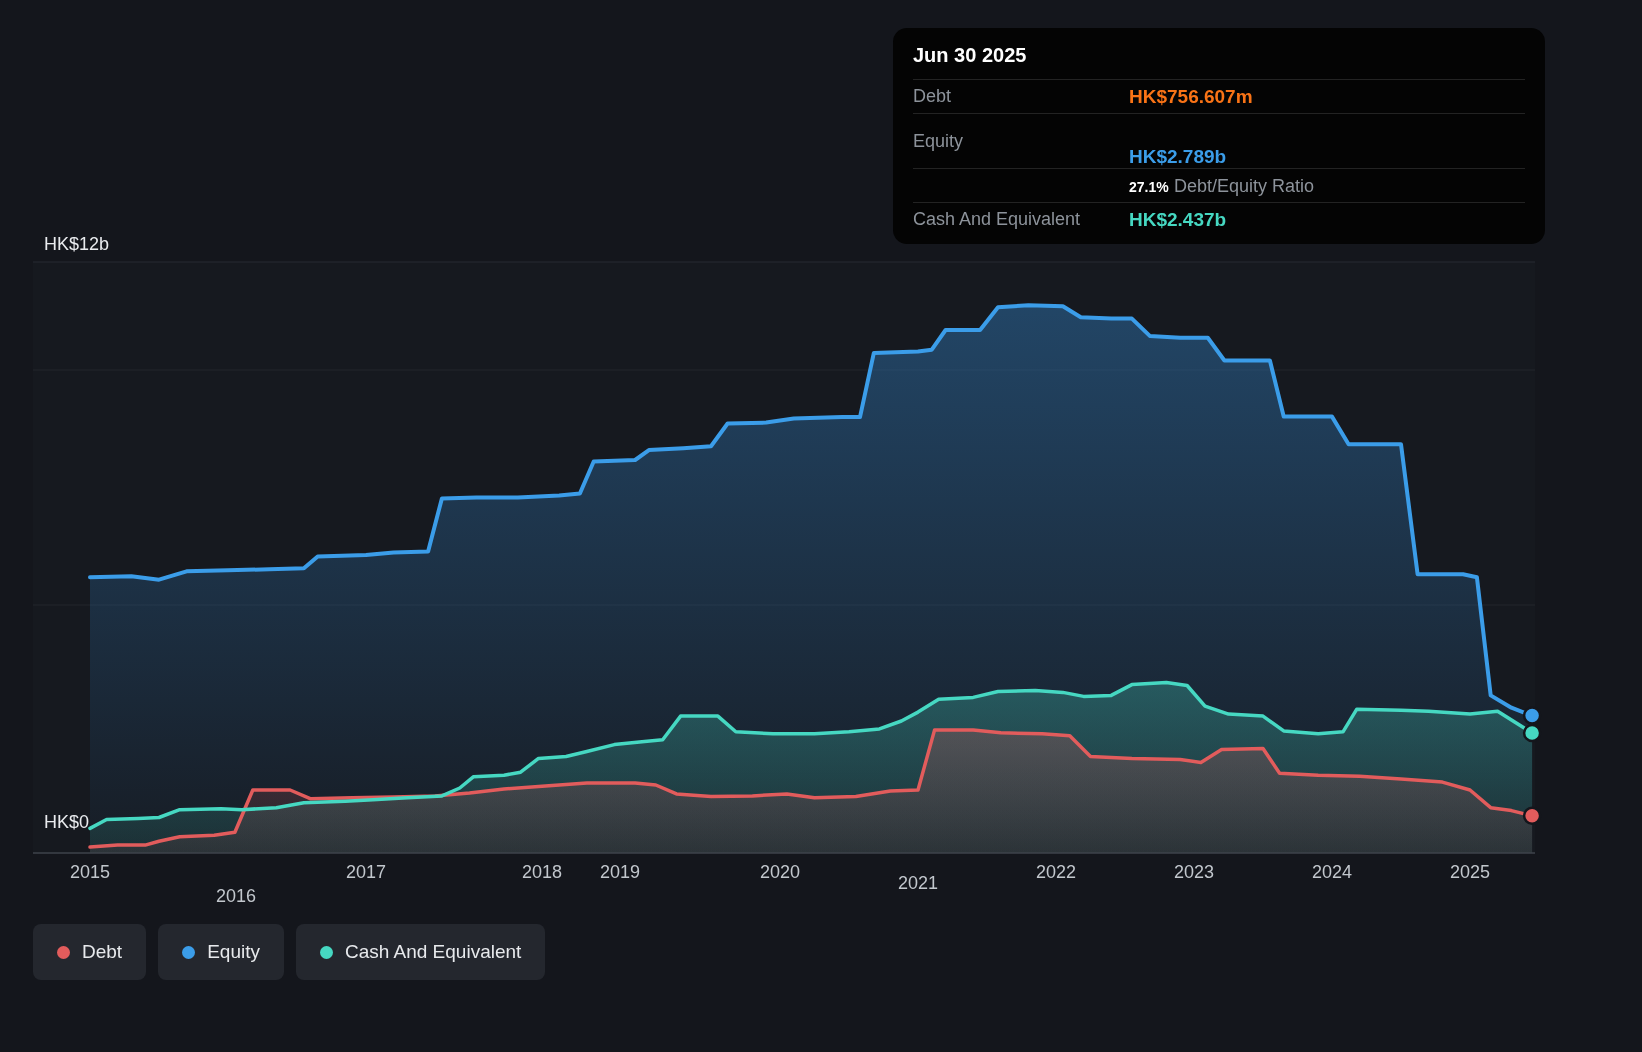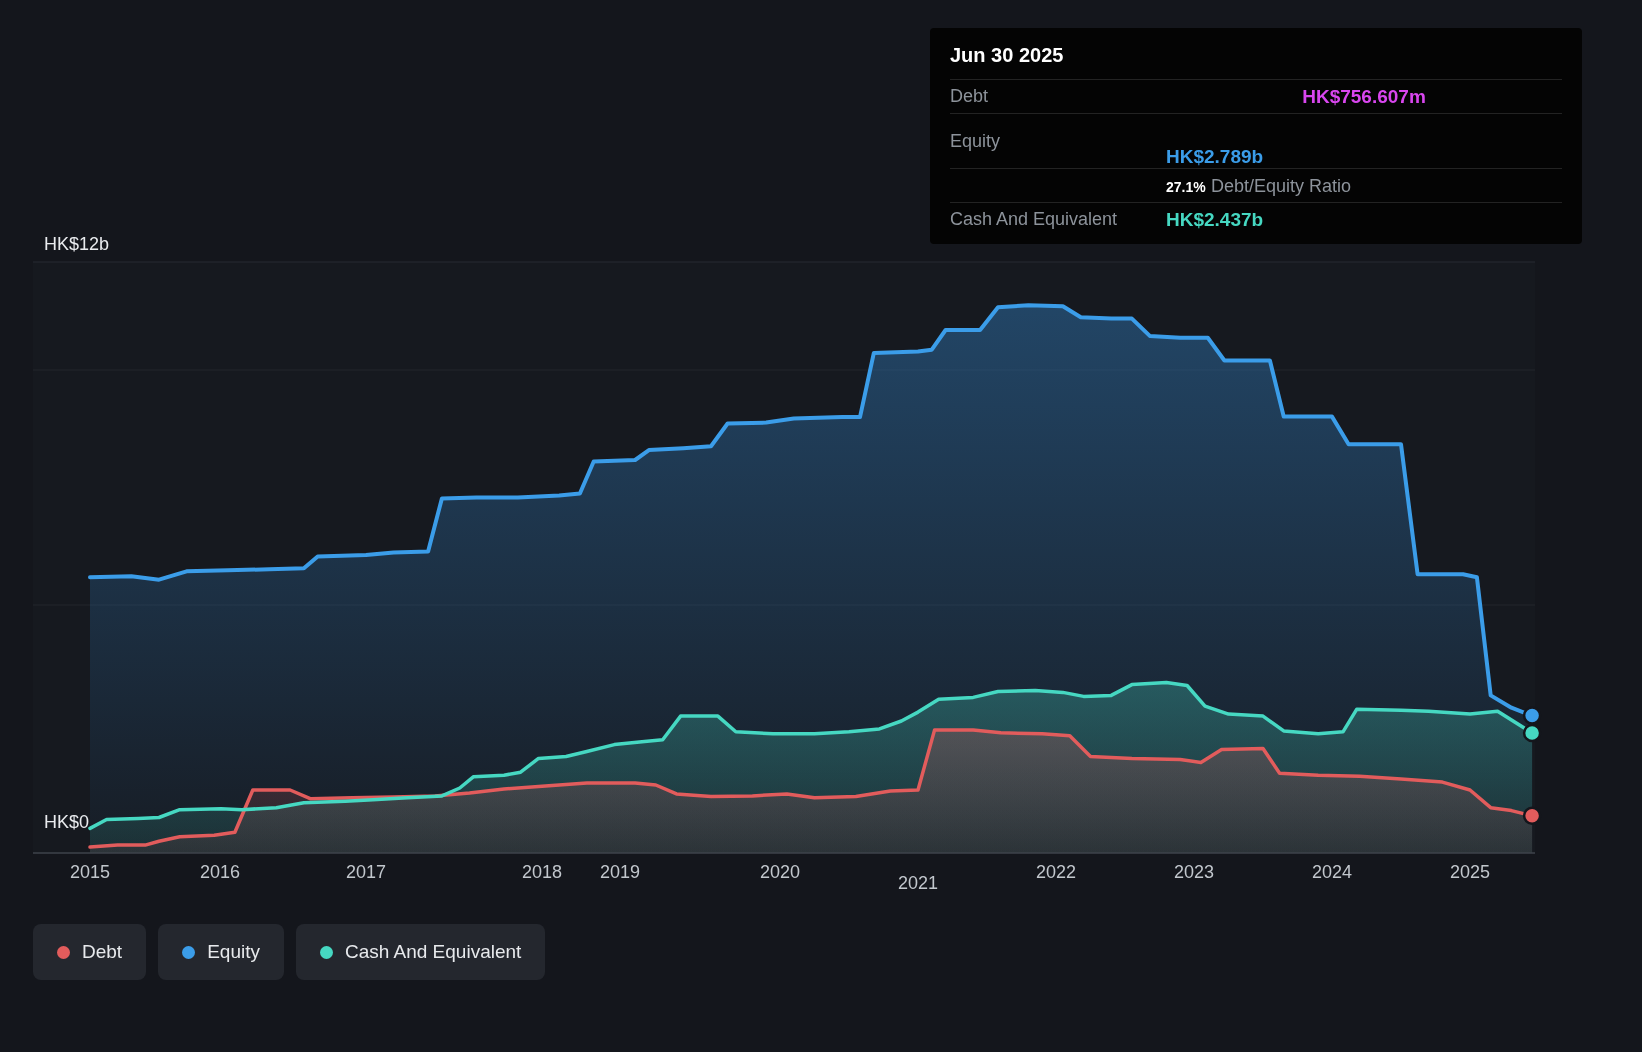--- a/index.html
+++ b/index.html
@@ -11,22 +11,22 @@
   #chart{position:absolute;inset:0;}
   .y-label{position:absolute;color:#e9ebee;font-size:18px;font-weight:500;z-index:2;}
   .y-top{left:44px;top:234px;}
   .y-bottom{left:44px;top:812px;}
   #xaxis span{
     position:absolute;top:862px;transform:translateX(-50%);
     color:#c2c7cd;font-size:18px;
   }
   
   .tooltip{
-    position:absolute;left:930px;top:28px;width:652px;box-sizing:border-box;
-    background:#040404;border-radius:4px;padding:2px 20px 8px;z-index:5;
+    position:absolute;left:893px;top:28px;width:652px;box-sizing:border-box;
+    background:#040404;border-radius:14px;padding:2px 20px 8px;z-index:5;
   }
   .tt-title{color:#ffffff;font-size:20px;font-weight:700;padding:14px 0 12px;}
   .tt-row{
     display:grid;grid-template-columns:216px 1fr;align-items:center;
     min-height:33px;border-top:1px solid #232323;
   }
   .tt-label{color:#8d939b;font-size:18px;}
   .tt-value{font-size:19px;font-weight:700;}
   .ratio-num{color:#ffffff;font-weight:700;font-size:14px;}
   .ratio-label{color:#8d939b;font-weight:500;font-size:18px;}
@@ -42,21 +42,21 @@
 </head>
 <body>
 
 <div class="stage">
 
   <div class="tooltip">
     <div class="tt-title">Jun 30 2025</div>
 
     <div class="tt-row">
       <span class="tt-label">Debt</span>
-      <span class="tt-value" style="color: #d946ef; text-align: center;">HK$756.607m</span>
+      <span class="tt-value" style="color: #f97316;">HK$756.607m</span>
     </div>
 
     <div class="tt-row">
       <span class="tt-label">Equity</span>
       <span class="tt-value" style="color: rgb(59, 157, 233); margin-top: 32px;">HK$2.789b</span>
     </div>
 
     <div class="tt-row">
       <span class="tt-label"></span>
       <span class="tt-value">
@@ -100,21 +100,21 @@
         <path d="M90.0 577.2 L131.4 576.2 L159.0 579.7 L186.6 571.3 L228.0 570.3 L269.4 569.3 L303.9 568.3 L317.7 556.5 L366.0 555.0 L393.6 552.6 L428.1 551.6 L441.9 498.4 L476.4 497.4 L517.8 497.4 L559.2 495.4 L579.9 493.5 L593.7 461.5 L635.1 460.0 L648.9 450.1 L683.4 448.2 L711.0 446.2 L727.6 423.5 L766.2 422.6 L793.8 418.6 L842.1 417.1 L860.0 417.1 L873.8 353.1 L918.0 351.6 L931.8 349.7 L945.6 330.0 L980.1 330.0 L998.0 307.3 L1028.4 305.3 L1062.9 306.3 L1080.8 317.2 L1111.2 318.6 L1131.9 318.6 L1149.8 335.9 L1180.2 337.8 L1207.8 337.8 L1224.4 360.5 L1269.9 360.5 L1283.7 416.6 L1332.0 416.6 L1348.6 444.2 L1401.0 444.2 L1417.6 574.2 L1463.1 574.2 L1476.9 577.2 L1490.7 695.4 L1511.4 707.7 L1532.1 715.6" fill="none" stroke="#3b9de9" stroke-width="4" stroke-linejoin="round" stroke-linecap="round"></path>
         <path d="M90.0 847.1 L117.6 845.1 L145.2 845.1 L159.0 841.2 L179.7 836.7 L214.2 835.3 L234.9 832.3 L252.8 790.0 L290.1 790.0 L310.8 798.8 L352.2 797.8 L393.6 796.9 L435.0 795.9 L469.5 792.9 L504.0 789.0 L545.4 786.0 L586.8 783.1 L635.1 783.1 L655.8 785.0 L676.5 793.9 L711.0 796.4 L752.4 795.9 L786.9 793.9 L814.5 797.8 L855.9 796.4 L890.4 790.9 L918.0 790.0 L934.6 729.9 L973.2 729.9 L1000.8 732.8 L1042.2 733.8 L1069.8 735.8 L1090.5 756.5 L1131.9 758.4 L1180.2 759.4 L1200.9 762.4 L1221.6 749.6 L1263.0 748.6 L1279.6 773.2 L1318.2 775.2 L1359.6 776.2 L1401.0 779.1 L1442.4 782.1 L1470.0 790.0 L1490.7 807.7 L1511.4 810.6 L1532.1 815.7" fill="none" stroke="#e25c5c" stroke-width="3.5" stroke-linejoin="round" stroke-linecap="round"></path>
         <path d="M90.0 828.4 L106.6 819.5 L138.3 818.5 L159.0 817.5 L179.7 809.7 L221.1 808.7 L241.8 809.7 L276.3 807.7 L303.9 802.8 L345.3 801.3 L372.9 799.8 L407.4 797.8 L441.9 795.9 L459.8 788.0 L473.6 776.7 L504.0 775.2 L520.6 772.2 L538.5 758.4 L566.1 756.5 L586.8 751.5 L614.4 744.6 L642.0 741.7 L662.7 739.7 L680.6 716.1 L717.9 716.1 L735.8 731.8 L773.1 733.8 L814.5 733.8 L849.0 731.8 L879.4 728.9 L901.4 721.0 L918.0 712.1 L938.7 699.3 L973.2 697.4 L998.0 691.5 L1035.3 690.5 L1062.9 692.4 L1083.6 696.4 L1111.2 695.4 L1131.9 684.6 L1166.4 682.6 L1187.1 685.5 L1205.0 706.2 L1228.5 714.1 L1263.0 716.1 L1283.7 730.9 L1318.2 733.8 L1343.0 731.8 L1356.8 709.2 L1401.0 710.2 L1428.6 711.2 L1470.0 714.1 L1497.6 711.2 L1532.1 733.0" fill="none" stroke="#46d8c2" stroke-width="3.5" stroke-linejoin="round" stroke-linecap="round"></path>
         <circle cx="1532.1" cy="715.6" r="8" fill="#3b9de9" stroke="#14161c" stroke-width="2.5"></circle>
         <circle cx="1532.1" cy="733.0" r="8" fill="#46d8c2" stroke="#14161c" stroke-width="2.5"></circle>
         <circle cx="1532.1" cy="815.7" r="8" fill="#e25c5c" stroke="#14161c" stroke-width="2.5"></circle>
       </svg></div>
 
   <div id="xaxis">
       <span style="left: 90px; text-align: center;">2015</span>
-      <span style="left: 220px;">2016</span>
+      <span style="left: 236px; margin-top: 24px;">2016</span>
       <span style="left: 366px;">2017</span>
       <span style="left: 504px; margin-left: 38px;">2018</span>
       <span style="left: 620px;">2019</span>
       <span style="left: 780px;">2020</span>
       <span style="left: 918px; margin-top: 11px;">2021</span>
       <span style="left: 1056px;">2022</span>
       <span style="left: 1194px;">2023</span>
       <span style="left: 1332px;">2024</span>
       <span style="left: 1470px;">2025</span>
     </div>

